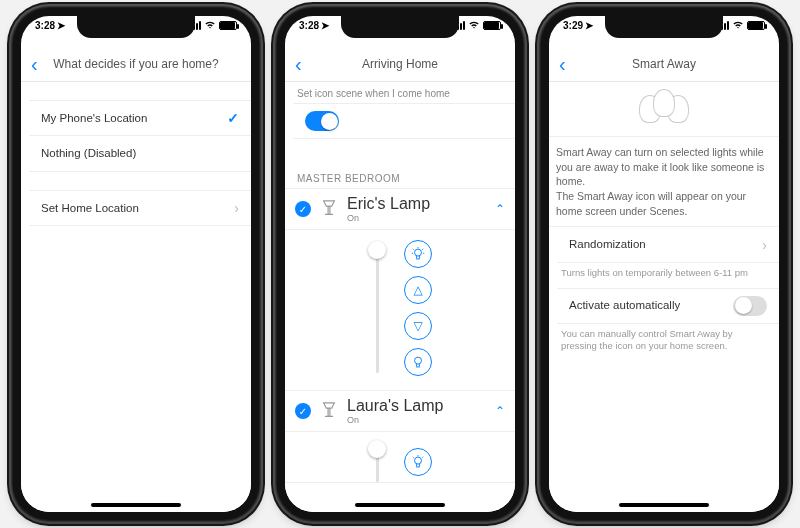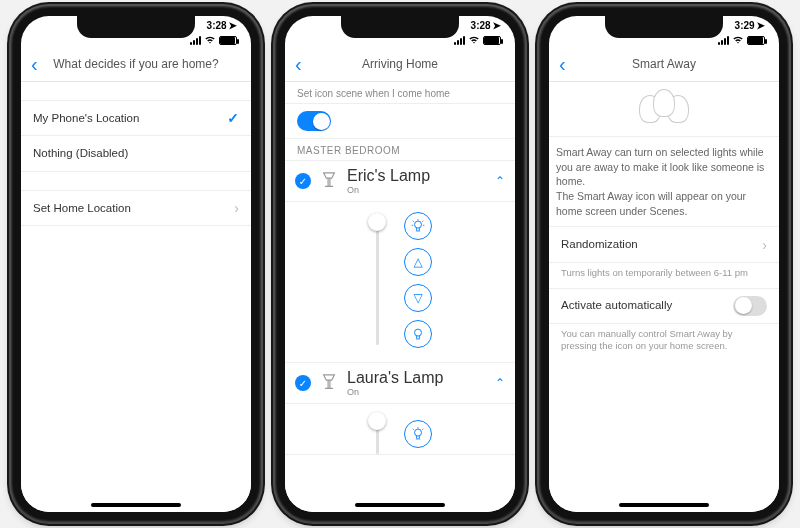--- a/index.html
+++ b/index.html
@@ -47,27 +47,26 @@
     height: 22px;
     background: #111;
     border-bottom-left-radius: 14px;
     border-bottom-right-radius: 14px;
     z-index: 5;
   }
 
   .statusbar {
     height: 30px;
     display: flex;
-    align-items: flex-end;
+    align-items: flex-start;
     justify-content: space-between;
     padding: 4px 14px 0 14px;
     font-size: 10px;
     font-weight: 600;
     color: #000;
-    flex-direction: column;
   }
   .statusbar .left { display:flex; align-items:center; gap:2px;}
   .statusbar .right { display:flex; align-items:center; gap:3px;}
   .loc-arrow { font-size: 10px; }
   .sig-bars { display:flex; gap:1px; align-items:flex-end;}
   .sig-bars span { width:2px; background:#000; border-radius:1px;}
   .sig-bars span:nth-child(1){height:3px;}
   .sig-bars span:nth-child(2){height:5px;}
   .sig-bars span:nth-child(3){height:7px;}
   .sig-bars span:nth-child(4){height:9px;}
@@ -101,20 +100,21 @@
     background:#fff;
   }
 
   .row {
     display:flex;
     align-items:center;
     justify-content:space-between;
     min-height: 36px;
     padding: 6px 12px;
     border-bottom: 1px solid #eee;
+    margin-left: 8px;
   }
   .row .label { color:#333; line-height:1.3; }
   .row.selected .check { color:#0a84ff; font-size:14px; font-weight:bold;}
   .row .chev { color:#bbb; font-size:14px;}
 
   .section-gap { height: 18px; }
   .section-header {
     font-size: 10px; color:#888; padding: 6px 12px 4px 12px;
   }
 
@@ -290,21 +290,21 @@
     <div class="content">
 
       <div class="section-header">Set icon scene when I come home</div>
 
       <div class="row" style="border-top:1px solid #eee;">
         <span class="toggle on">
             <span class="knob"></span>
           </span>
       </div>
 
-      <div class="section-header" style="letter-spacing:0.5px;">MASTER BEDROOM</div>
+      <div class="section-header" style="letter-spacing:0.5px;margin-top:28px;">MASTER BEDROOM</div>
 
       <div class="lamp-row" style="border-top:1px solid #eee;">
         <span class="check-circle">✓</span>
         <span class="lamp-icon">
           <svg class="lamp-svg" viewBox="0 0 20 20">
               <path d="M4 2 L16 2 L13 8 L7 8 Z M9 8 L9 16 M11 8 L11 16 M6 17 L14 17" stroke="#999" stroke-width="1.3" fill="none" stroke-linecap="round"></path>
             </svg>
         </span>
         <span class="lamp-text">
           <div class="name">Eric's Lamp</div>

